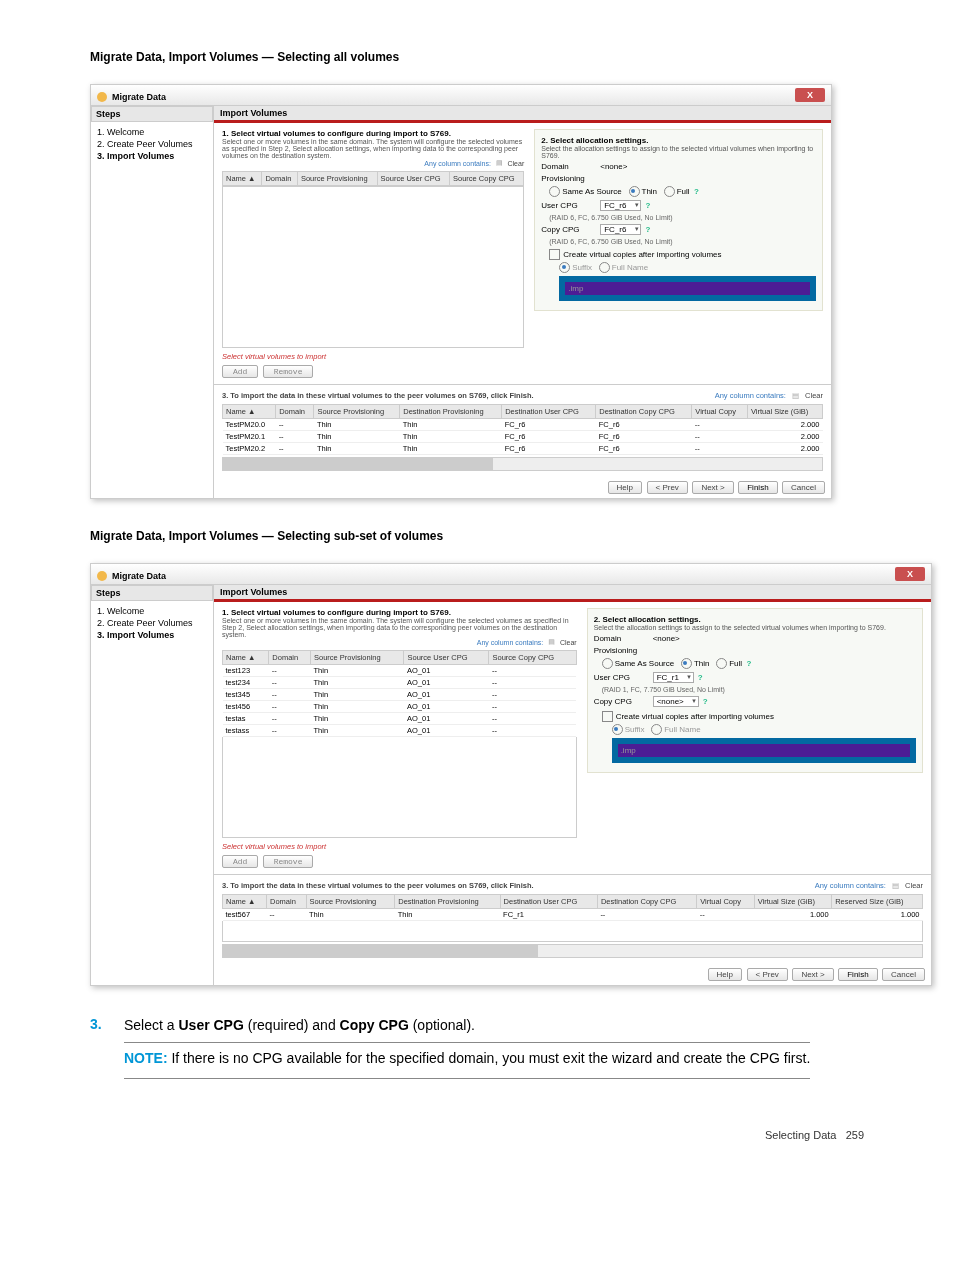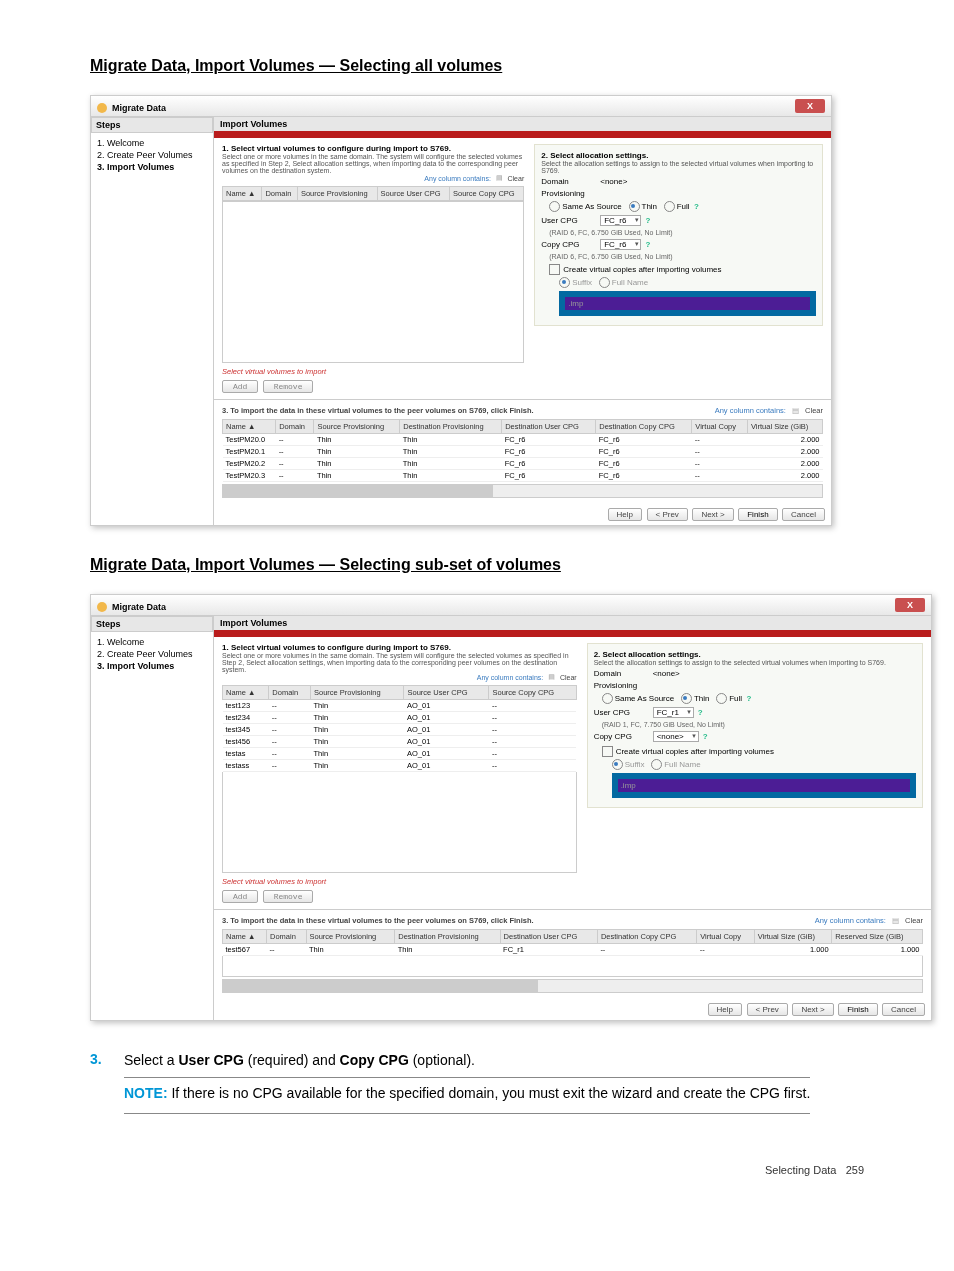--- a/index.html
+++ b/index.html
@@ -4,24 +4,23 @@
 <style>
   body {
     margin: 0;
     padding: 40px 90px;
     font-family: Arial, Helvetica, sans-serif;
     font-size: 13px;
     color: #000;
     background: #fff;
   }
   h2 {
-    font-size: 16px;
+    font-size: 12px;
     font-weight: bold;
-    margin: 17px 0 20px 0;
-    text-decoration: underline;
+    margin: 10px 0 20px 0;
   }
   .dialog-outer {
     border: 1px solid #ccc;
     background: #f7f7f7;
     box-shadow: 2px 2px 6px rgba(0,0,0,0.25);
     margin-bottom: 30px;
     width: 740px;
     font-size: 9px;
   }
   .dialog-outer.wide { width: 840px; }
@@ -40,21 +39,21 @@
   .titlebar .dot { width:10px;height:10px;border-radius:50%;background:#f2b84a;margin-right:5px; }
   .dialog-body { display:flex; }
   .steps-col {
     width:110px; background:#fff; border-right:1px solid #ccc; padding:4px 6px;
   }
   .steps-col .hdr { background:#e7e7e7; padding:2px 4px; font-weight:bold; border:1px solid #ccc; margin:-4px -6px 4px -6px; }
   .steps-col ol { margin:0; padding:0; list-style:none; }
   .steps-col li { padding:1px 0; }
   .steps-col li.active { font-weight:bold; }
   .main-col { flex:1; background:#fff; }
-  .panel-hdr { background:#e7e7e7; padding:2px 6px; font-weight:bold; border-bottom:7px solid #b91c1c; }
+  .panel-hdr { background:#e7e7e7; padding:2px 6px; font-weight:bold; border-bottom:3px solid #b91c1c; }
   .main-inner { padding:6px 8px; font-size:8px; }
   .sec1 { display:flex; align-items:flex-start; gap:10px; }
   .sec1-left { flex:1.1; }
   .sec1-right { flex:1; background:#f7f9f5; border:1px solid #e2e2d0; padding:6px; }
   .sec1 b { font-size:8px; font-weight:bold; }
   .tbl {
     width:100%; border-collapse:collapse; font-size:7.5px; margin-top:4px;
   }
   .tbl th { background:#e8e8e8; border:1px solid #ccc; padding:2px 3px; text-align:left; font-weight:normal; color:#333; }
   .tbl td { border-bottom:1px solid #eee; padding:1px 3px; white-space:nowrap; }
@@ -237,30 +236,20 @@
               <tr>
                 <td>TestPM20.2</td>
                 <td>--</td>
                 <td>Thin</td>
                 <td>Thin</td>
                 <td>FC_r6</td>
                 <td>FC_r6</td>
                 <td>--</td>
                 <td style="text-align:right">2.000</td>
               </tr>
-              <tr>
-                <td>TestPM20.3</td>
-                <td>--</td>
-                <td>Thin</td>
-                <td>Thin</td>
-                <td>FC_r6</td>
-                <td>FC_r6</td>
-                <td>--</td>
-                <td style="text-align:right">2.000</td>
-              </tr>
             </tbody>
         </table>
         <div class="scrollstub">
             <div class="thumb"></div>
           </div>
       </div>
       <div class="controls">
         <button>Help</button>
         <button>&lt; Prev</button>
         <button class="dim">Next &gt;</button>

